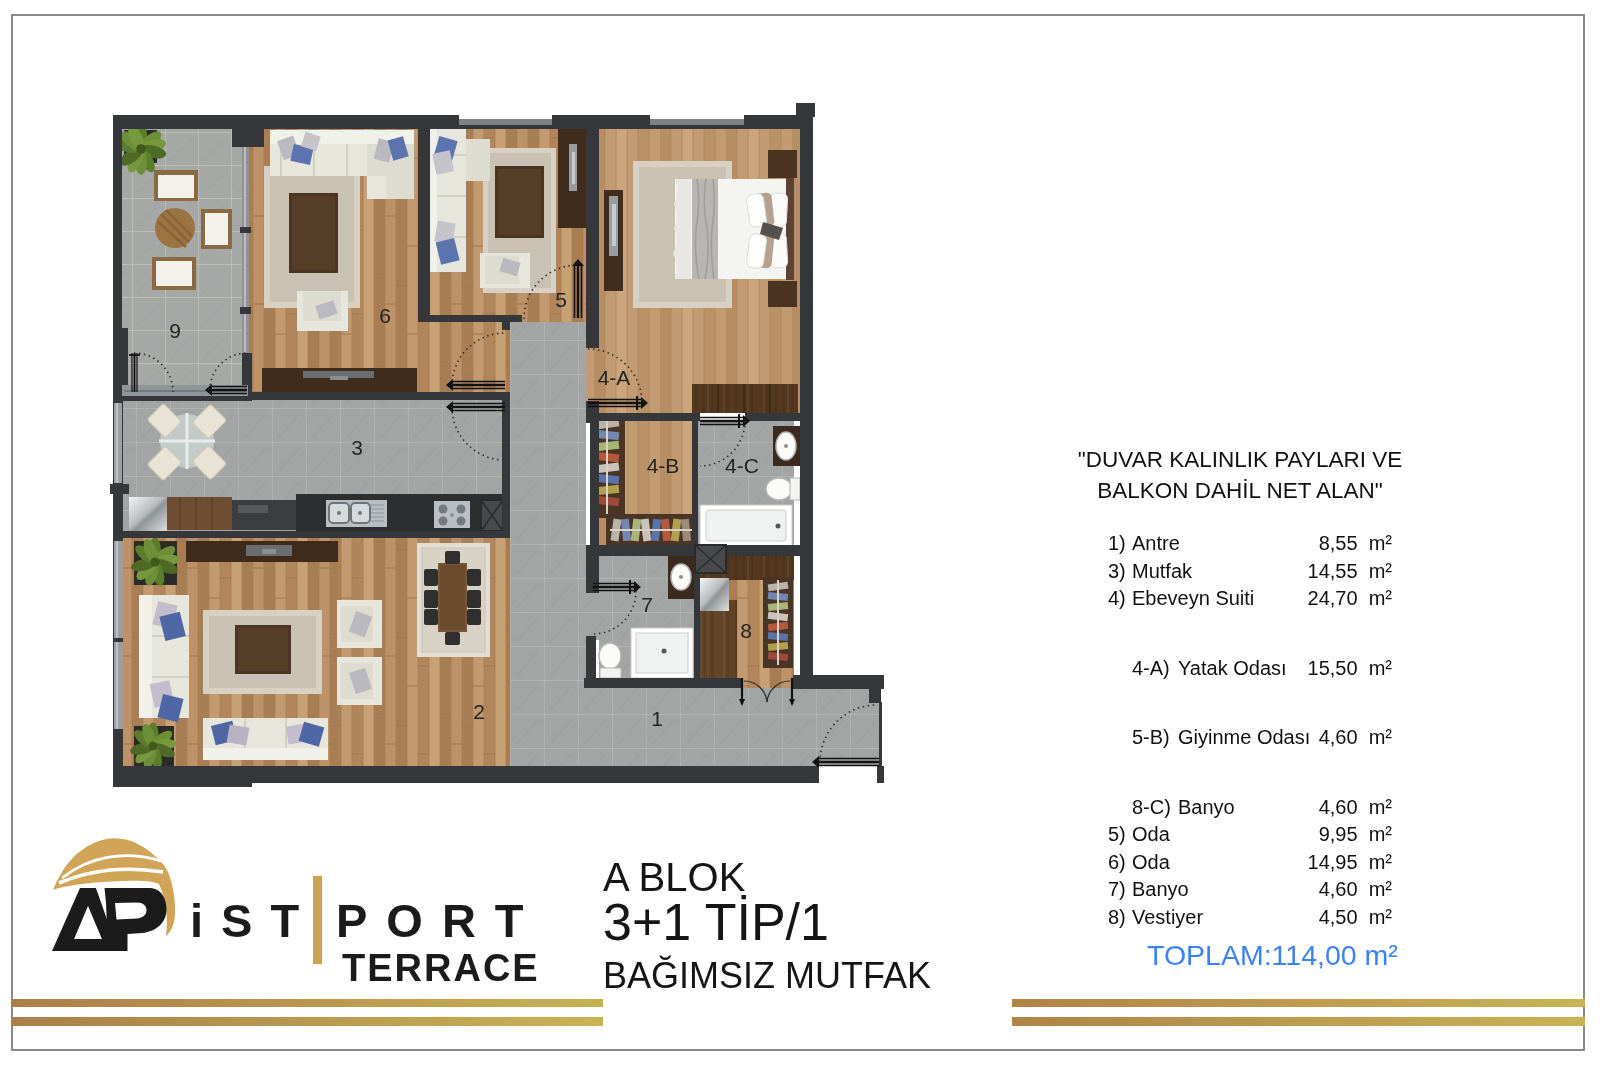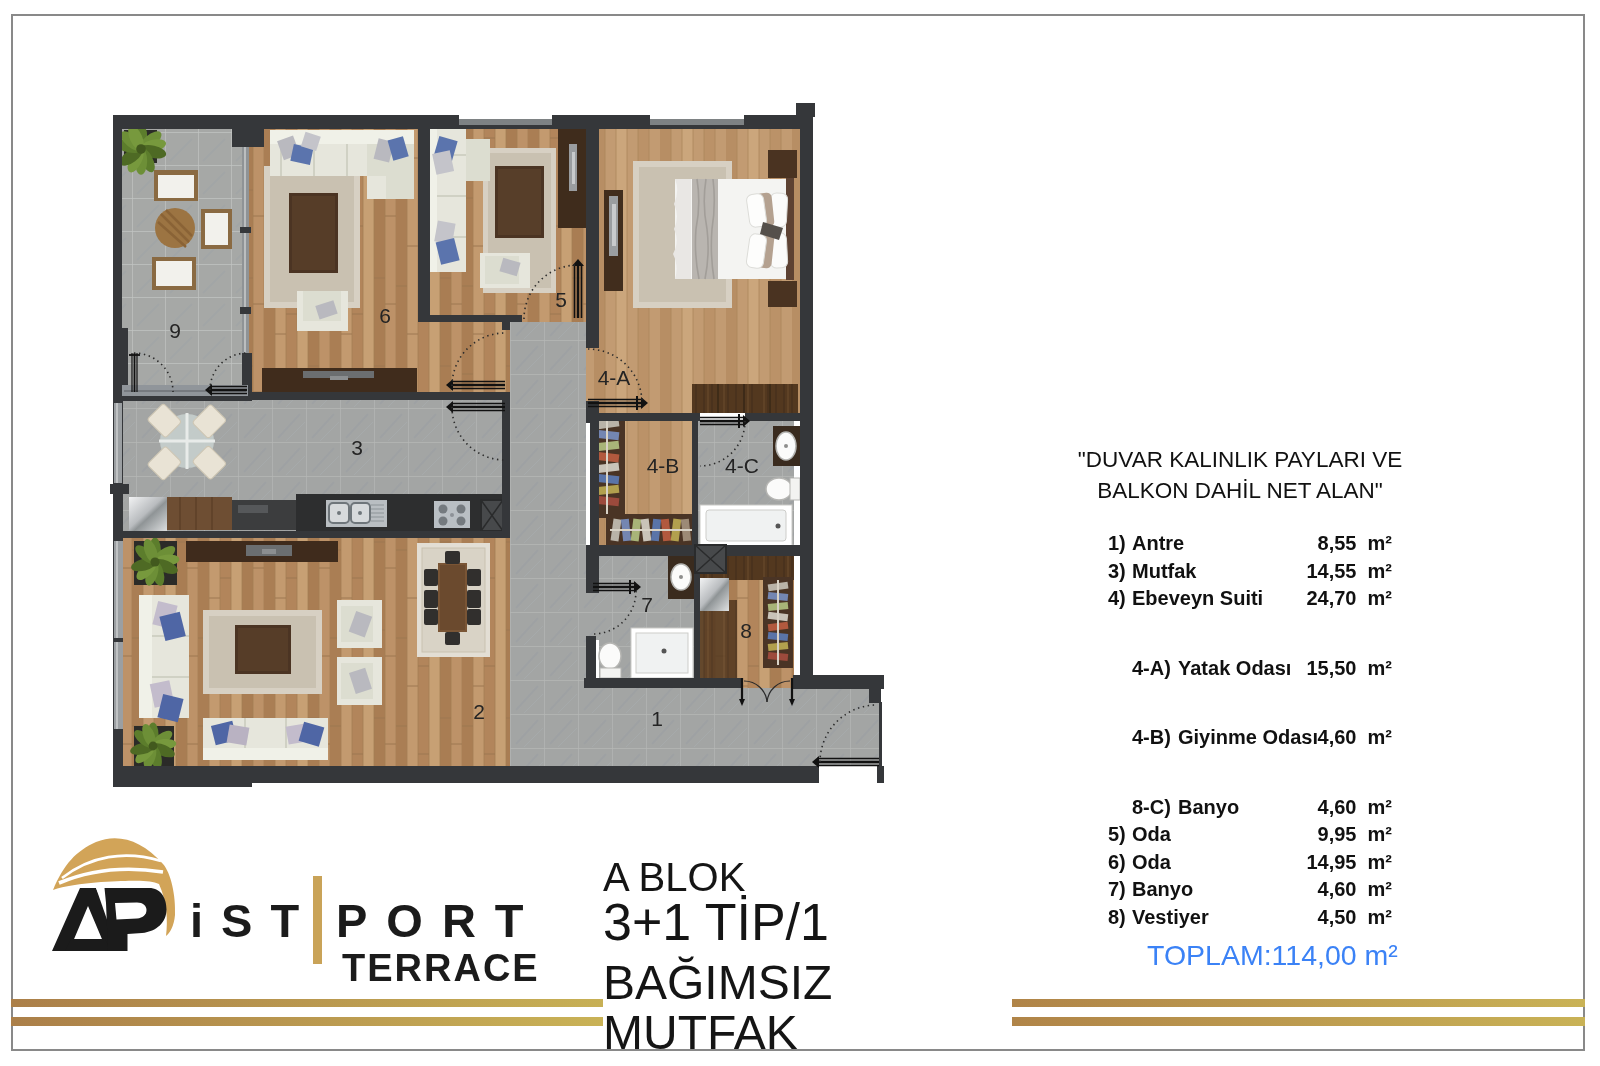--- a/index.html
+++ b/index.html
@@ -1,28 +1,28 @@
 <!DOCTYPE html>
 <html><head>
 <meta charset="utf-8">
 <style>
 html,body{margin:0;padding:0;background:#fff;}
 .page{position:relative;width:1600px;height:1066px;background:#ffffff;overflow:hidden;font-family:"Liberation Sans",sans-serif;}
 .frame{position:absolute;left:11px;top:14px;width:1570px;height:1033px;border:2px solid #898989;}
 .hdr{position:absolute;left:1075px;top:444px;width:330px;white-space:nowrap;text-align:center;font-size:22.5px;line-height:31px;color:#111;}
 .list{position:absolute;left:1108px;top:530px;width:284px;font-size:20px;color:#111;}
-.row{position:relative;height:27.5px;line-height:27.5px;white-space:nowrap;font-weight:bold;}
+.row{position:relative;height:27.5px;line-height:27.5px;white-space:nowrap;}
 .row .num{display:inline-block;width:24px;}
 .row.ind{padding-left:24px;margin-top:42px;}
 .row .val{position:absolute;right:0;top:0;}
 .toplam{position:absolute;left:1147px;top:939px;width:245px;font-size:28.5px;color:#3b82f6;white-space:nowrap;}
 .titles{position:absolute;left:603px;top:855px;width:404px;text-align:left;color:#151515;}
 .t1{font-size:40px;line-height:45px;}
 .t2{font-size:52px;line-height:45px;}
-.t3{font-size:48px;line-height:50px;margin-top:13px;}
+.t3{font-size:36px;line-height:50px;margin-top:6px;}
 .stripeL1{position:absolute;left:11px;top:999px;width:592px;height:8px;background:linear-gradient(90deg,#ab7f49,#c7b055);}
 .stripeL2{position:absolute;left:11px;top:1017px;width:592px;height:9px;background:linear-gradient(90deg,#ab7f49,#c9b256);}
 .stripeR1{position:absolute;left:1012px;top:999px;width:573px;height:8px;background:linear-gradient(90deg,#b08448,#c9b256);}
 .stripeR2{position:absolute;left:1012px;top:1017px;width:573px;height:9px;background:linear-gradient(90deg,#b08448,#c9b256);}
 </style>
 </head>
 <body>
 <div class="page">
 
 <div class="frame"></div>
@@ -620,21 +620,21 @@
 <text x="312" y="161" font-family="Liberation Sans, sans-serif" font-weight="bold" font-size="38" letter-spacing="2" fill="#1b1b1b">TERRACE</text>
 </svg>
 
 <div class="hdr">"DUVAR KALINLIK PAYLARI VE<br>BALKON DAHİL NET ALAN"</div>
 
 <div class="list">
 <div class="row"><span class="num">1)</span>Antre<span class="val">8,55&nbsp;&nbsp;m²</span></div>
 <div class="row"><span class="num">3)</span>Mutfak<span class="val">14,55&nbsp;&nbsp;m²</span></div>
 <div class="row"><span class="num">4)</span>Ebeveyn Suiti<span class="val">24,70&nbsp;&nbsp;m²</span></div>
 <div class="row ind"><span class="num" style="width:46px">4-A)</span>Yatak Odası<span class="val">15,50&nbsp;&nbsp;m²</span></div>
-<div class="row ind"><span class="num" style="width:46px">4-B)</span>Giyinme Odası<span class="val">4,60&nbsp;&nbsp;m²</span></div>
+<div class="row ind"><span class="num" style="width:46px">5-B)</span>Giyinme Odası<span class="val">4,60&nbsp;&nbsp;m²</span></div>
 <div class="row ind"><span class="num" style="width:46px">8-C)</span>Banyo<span class="val">4,60&nbsp;&nbsp;m²</span></div>
 <div class="row"><span class="num">5)</span>Oda<span class="val">9,95&nbsp;&nbsp;m²</span></div>
 <div class="row"><span class="num">6)</span>Oda<span class="val">14,95&nbsp;&nbsp;m²</span></div>
 <div class="row"><span class="num">7)</span>Banyo<span class="val">4,60&nbsp;&nbsp;m²</span></div>
 <div class="row"><span class="num">8)</span>Vestiyer<span class="val">4,50&nbsp;&nbsp;m²</span></div>
 </div>
 
 <div class="toplam">TOPLAM:114,00 m²</div>
 
 <div class="titles">

